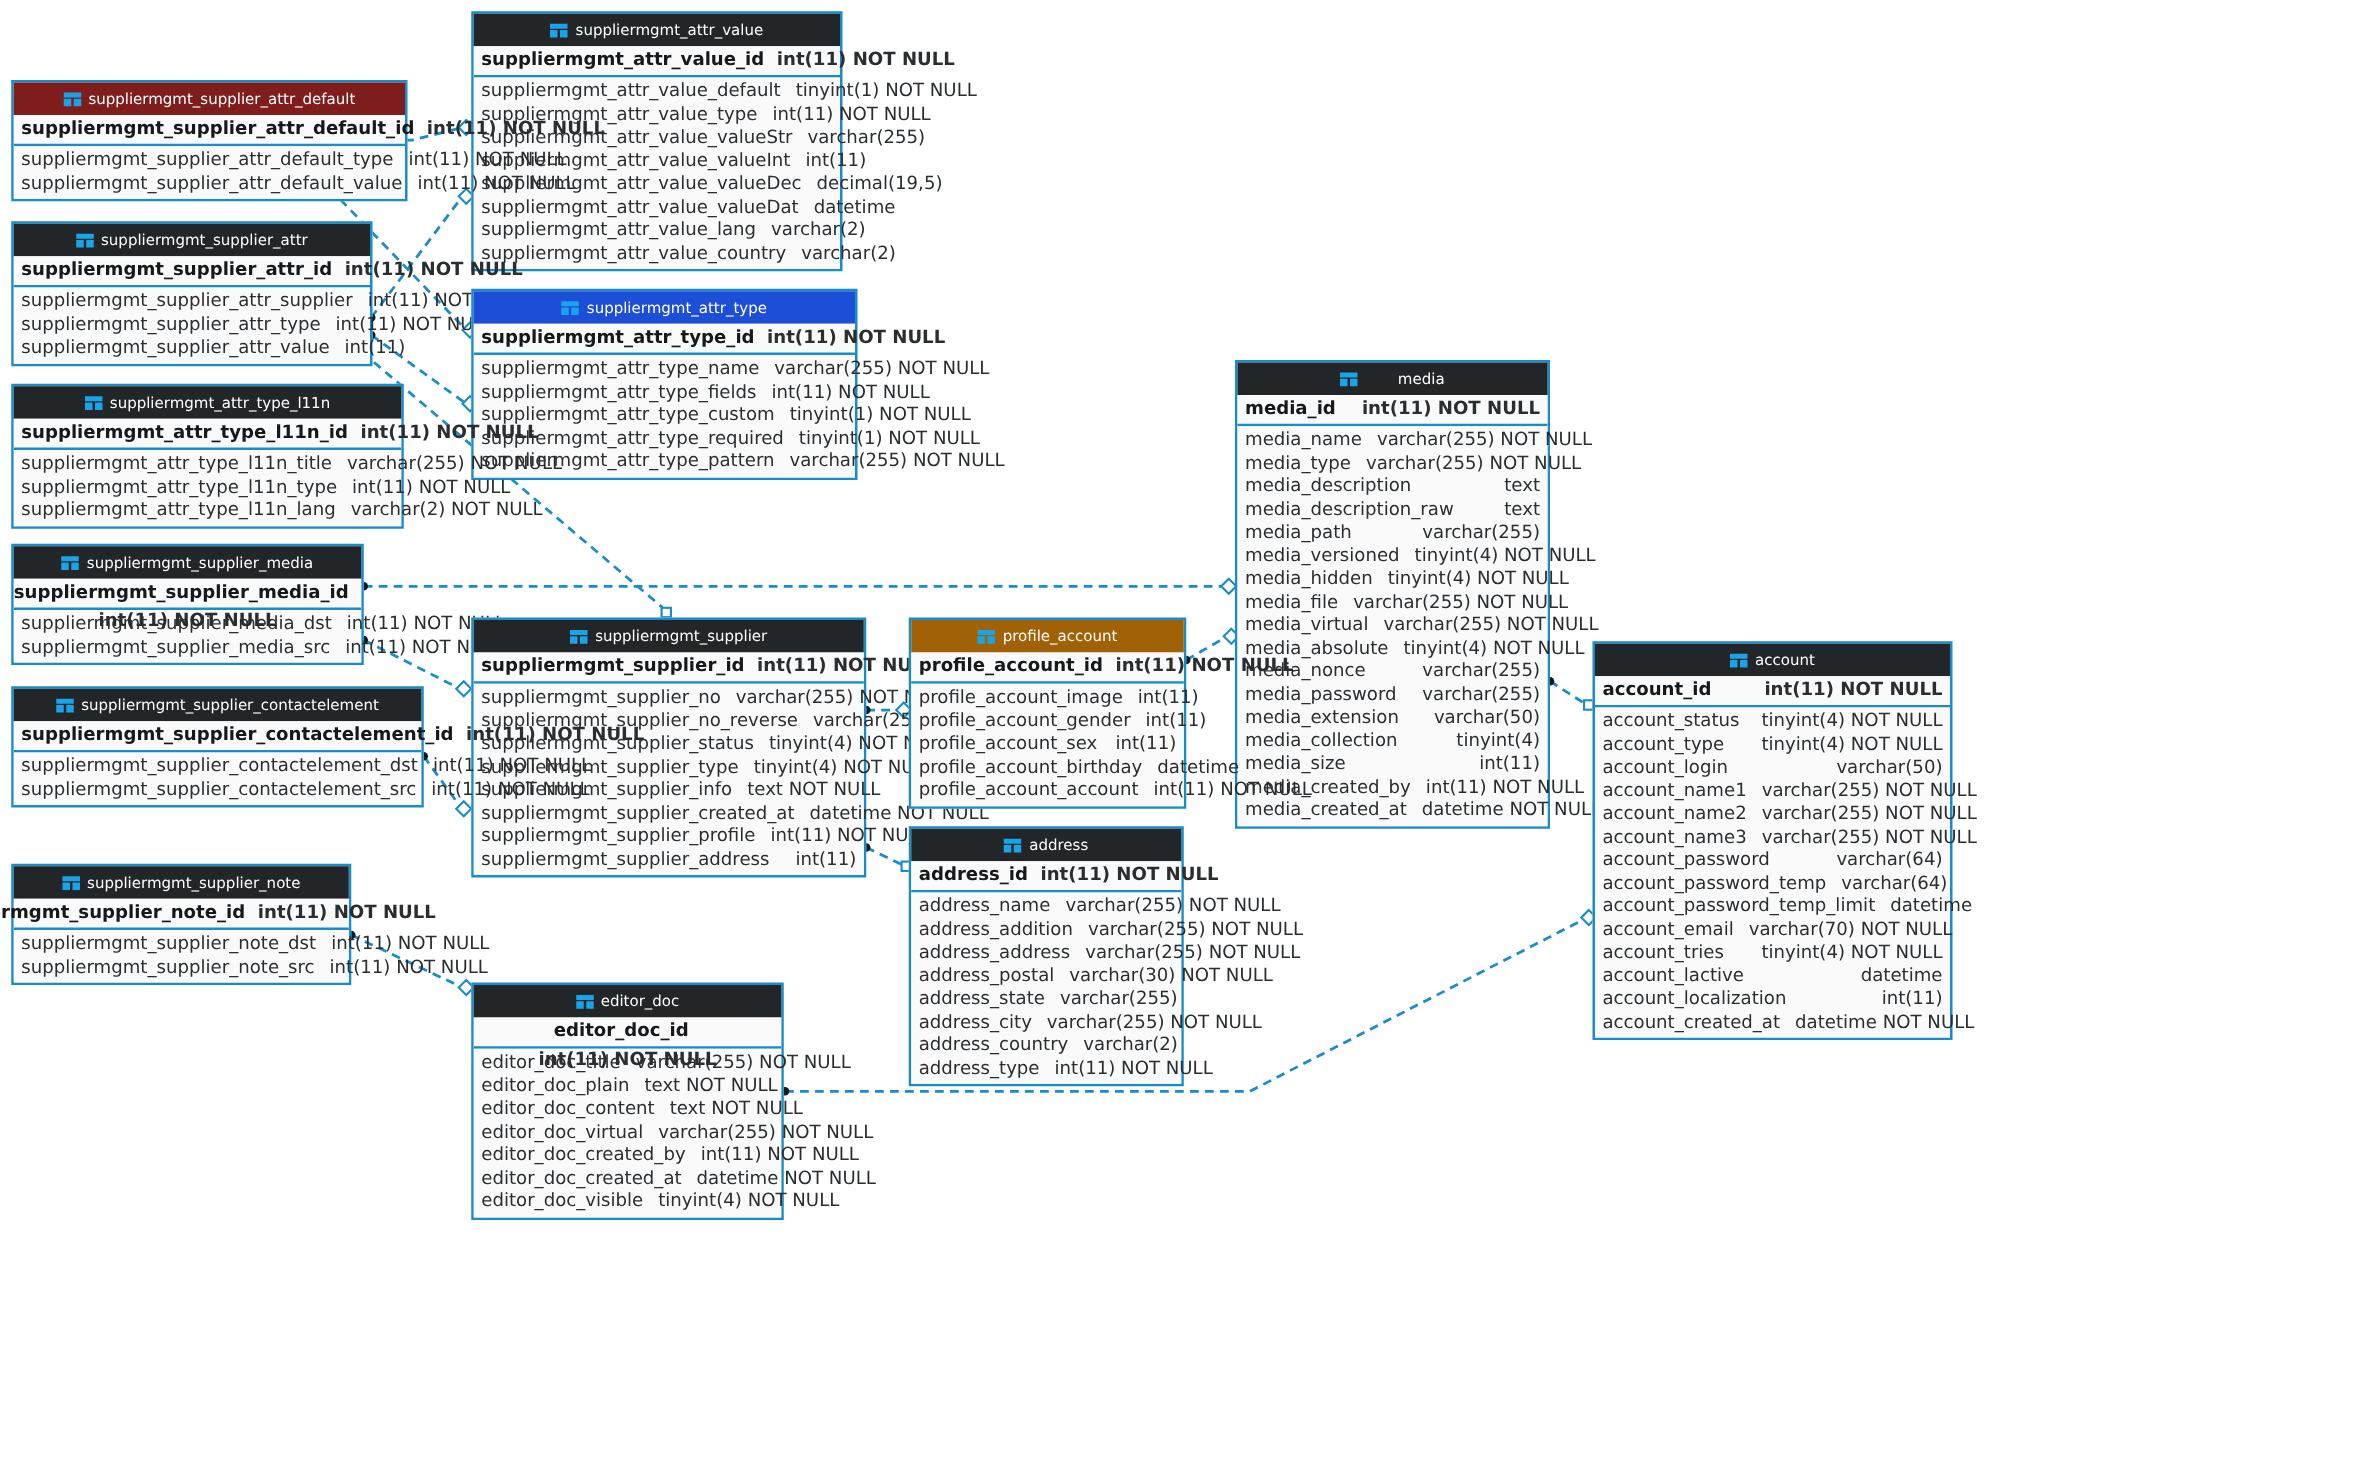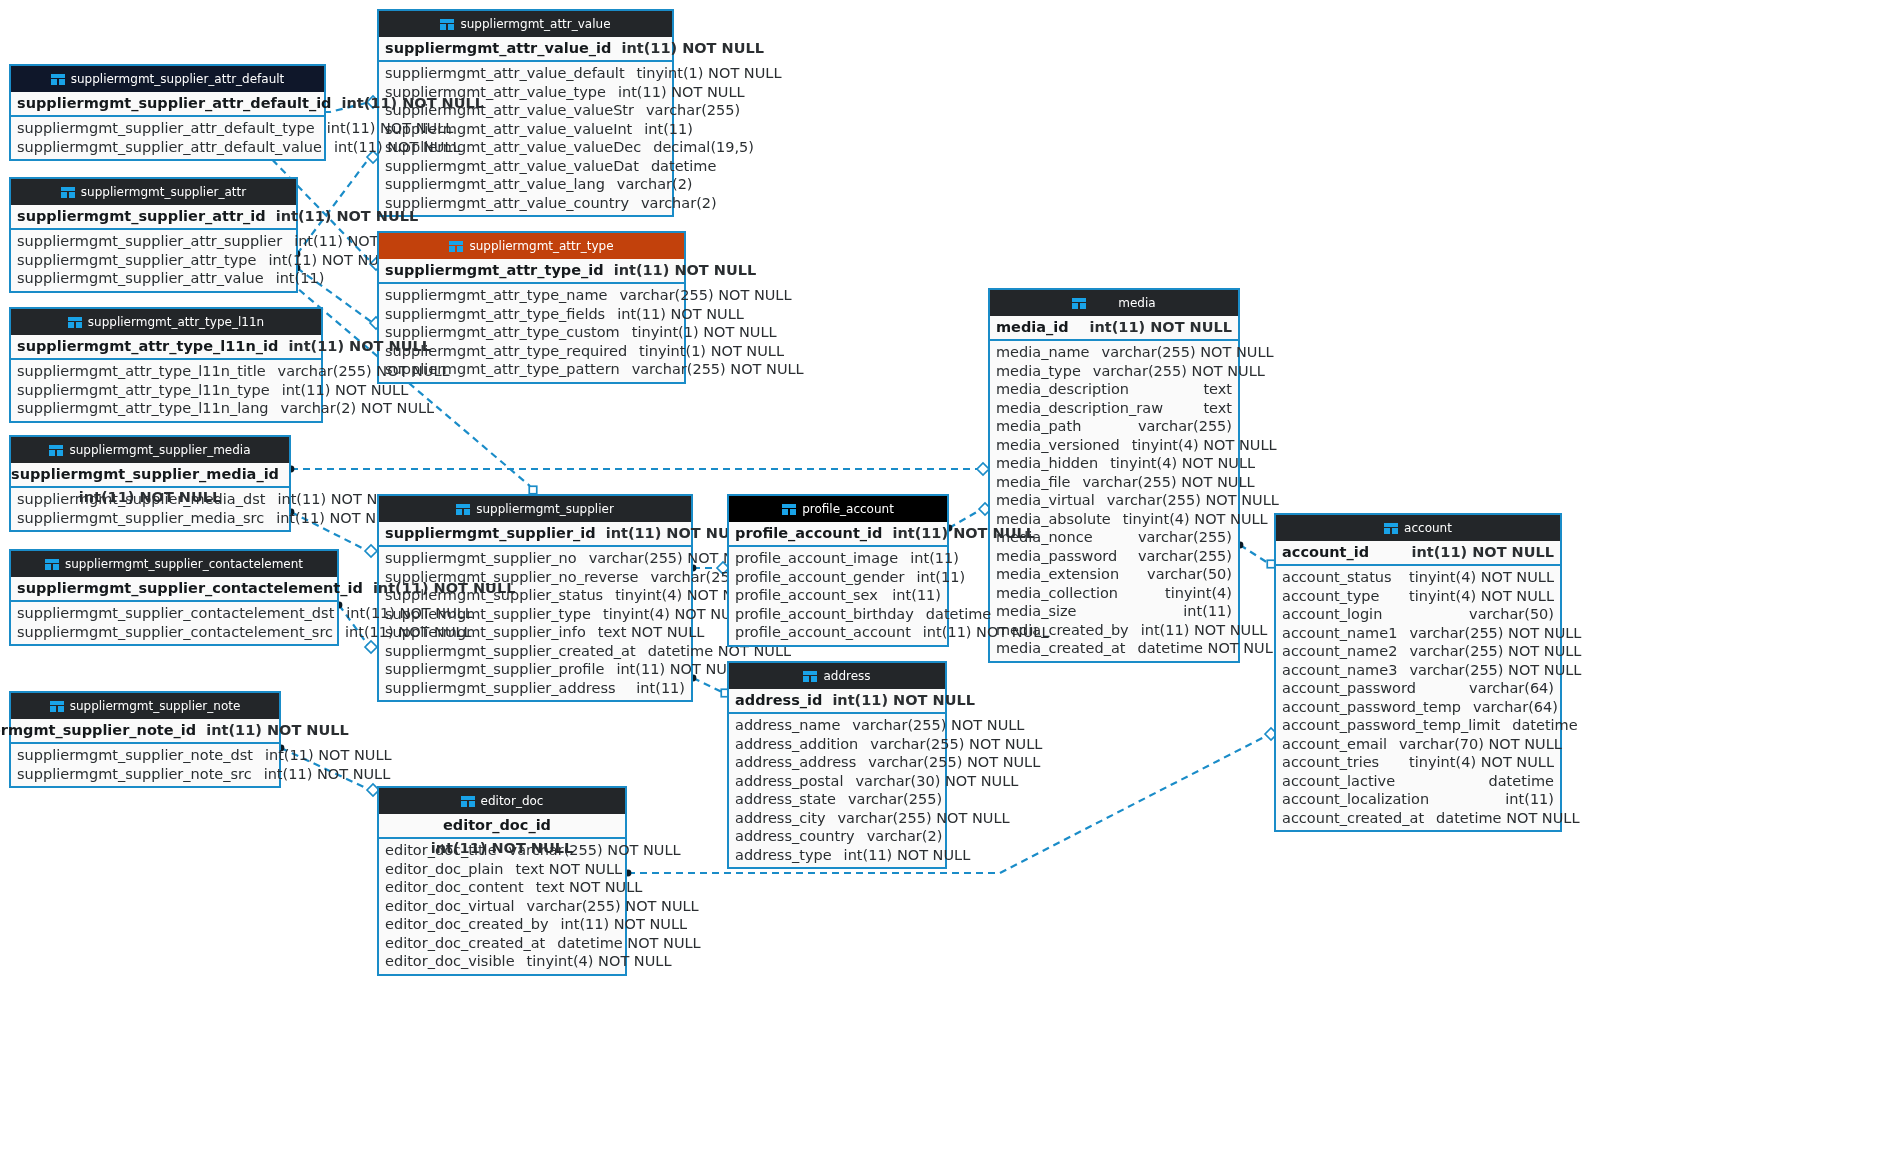--- a/index.html
+++ b/index.html
@@ -148,21 +148,21 @@
           <span class="fn">suppliermgmt_attr_value_lang</span>
           <span class="ft">varchar(2)</span>
         </div>
         <div class="frow">
           <span class="fn">suppliermgmt_attr_value_country</span>
           <span class="ft">varchar(2)</span>
         </div>
       </div>
     </div>
     <div class="tbl" style="left: 9px; top: 64px; width: 317px; border-color: rgb(26, 140, 200); background: rgb(250, 250, 250);">
-      <div class="hdr" style="background: #0f172a; color: rgb(255, 255, 255);">
+      <div class="hdr" style="background: #7f1d1d; color: rgb(255, 255, 255);">
         <span class="tico">
           <i class="a" style="background: rgb(25, 163, 232);"></i>
           <i class="b" style="background: rgb(25, 163, 232);"></i>
           <i class="c" style="background: rgb(25, 163, 232);"></i>
         </span>
         <span class="hname">suppliermgmt_supplier_attr_default</span>
       </div>
       <div class="pkrow" style="border-bottom-color: rgb(26, 140, 200);">
         <span class="fn">suppliermgmt_supplier_attr_default_id</span>
         <span class="ft">int(11) NOT NULL</span>
@@ -200,21 +200,21 @@
           <span class="fn">suppliermgmt_supplier_attr_type</span>
           <span class="ft">int(11) NOT NULL</span>
         </div>
         <div class="frow">
           <span class="fn">suppliermgmt_supplier_attr_value</span>
           <span class="ft">int(11)</span>
         </div>
       </div>
     </div>
     <div class="tbl" style="left: 377px; top: 231px; width: 309px; border-color: rgb(26, 140, 200); background: rgb(250, 250, 250);">
-      <div class="hdr" style="background: #c2410c; color: rgb(255, 255, 255);">
+      <div class="hdr" style="background: #1d4ed8; color: rgb(255, 255, 255);">
         <span class="tico">
           <i class="a" style="background: rgb(25, 163, 232);"></i>
           <i class="b" style="background: rgb(25, 163, 232);"></i>
           <i class="c" style="background: rgb(25, 163, 232);"></i>
         </span>
         <span class="hname">suppliermgmt_attr_type</span>
       </div>
       <div class="pkrow" style="border-bottom-color: rgb(26, 140, 200);">
         <span class="fn">suppliermgmt_attr_type_id</span>
         <span class="ft">int(11) NOT NULL</span>
@@ -420,21 +420,21 @@
           <span class="fn">suppliermgmt_supplier_profile</span>
           <span class="ft">int(11) NOT NULL</span>
         </div>
         <div class="frow">
           <span class="fn">suppliermgmt_supplier_address</span>
           <span class="ft">int(11)</span>
         </div>
       </div>
     </div>
     <div class="tbl" style="left: 727px; top: 494px; width: 222px; border-color: rgb(26, 140, 200); background: rgb(250, 250, 250);">
-      <div class="hdr" style="background: #000000; color: rgb(255, 255, 255);">
+      <div class="hdr" style="background: #a16207; color: rgb(255, 255, 255);">
         <span class="tico">
           <i class="a" style="background: rgb(25, 163, 232);"></i>
           <i class="b" style="background: rgb(25, 163, 232);"></i>
           <i class="c" style="background: rgb(25, 163, 232);"></i>
         </span>
         <span class="hname">profile_account</span>
       </div>
       <div class="pkrow" style="border-bottom-color: rgb(26, 140, 200);">
         <span class="fn">profile_account_id</span>
         <span class="ft">int(11) NOT NULL</span>

